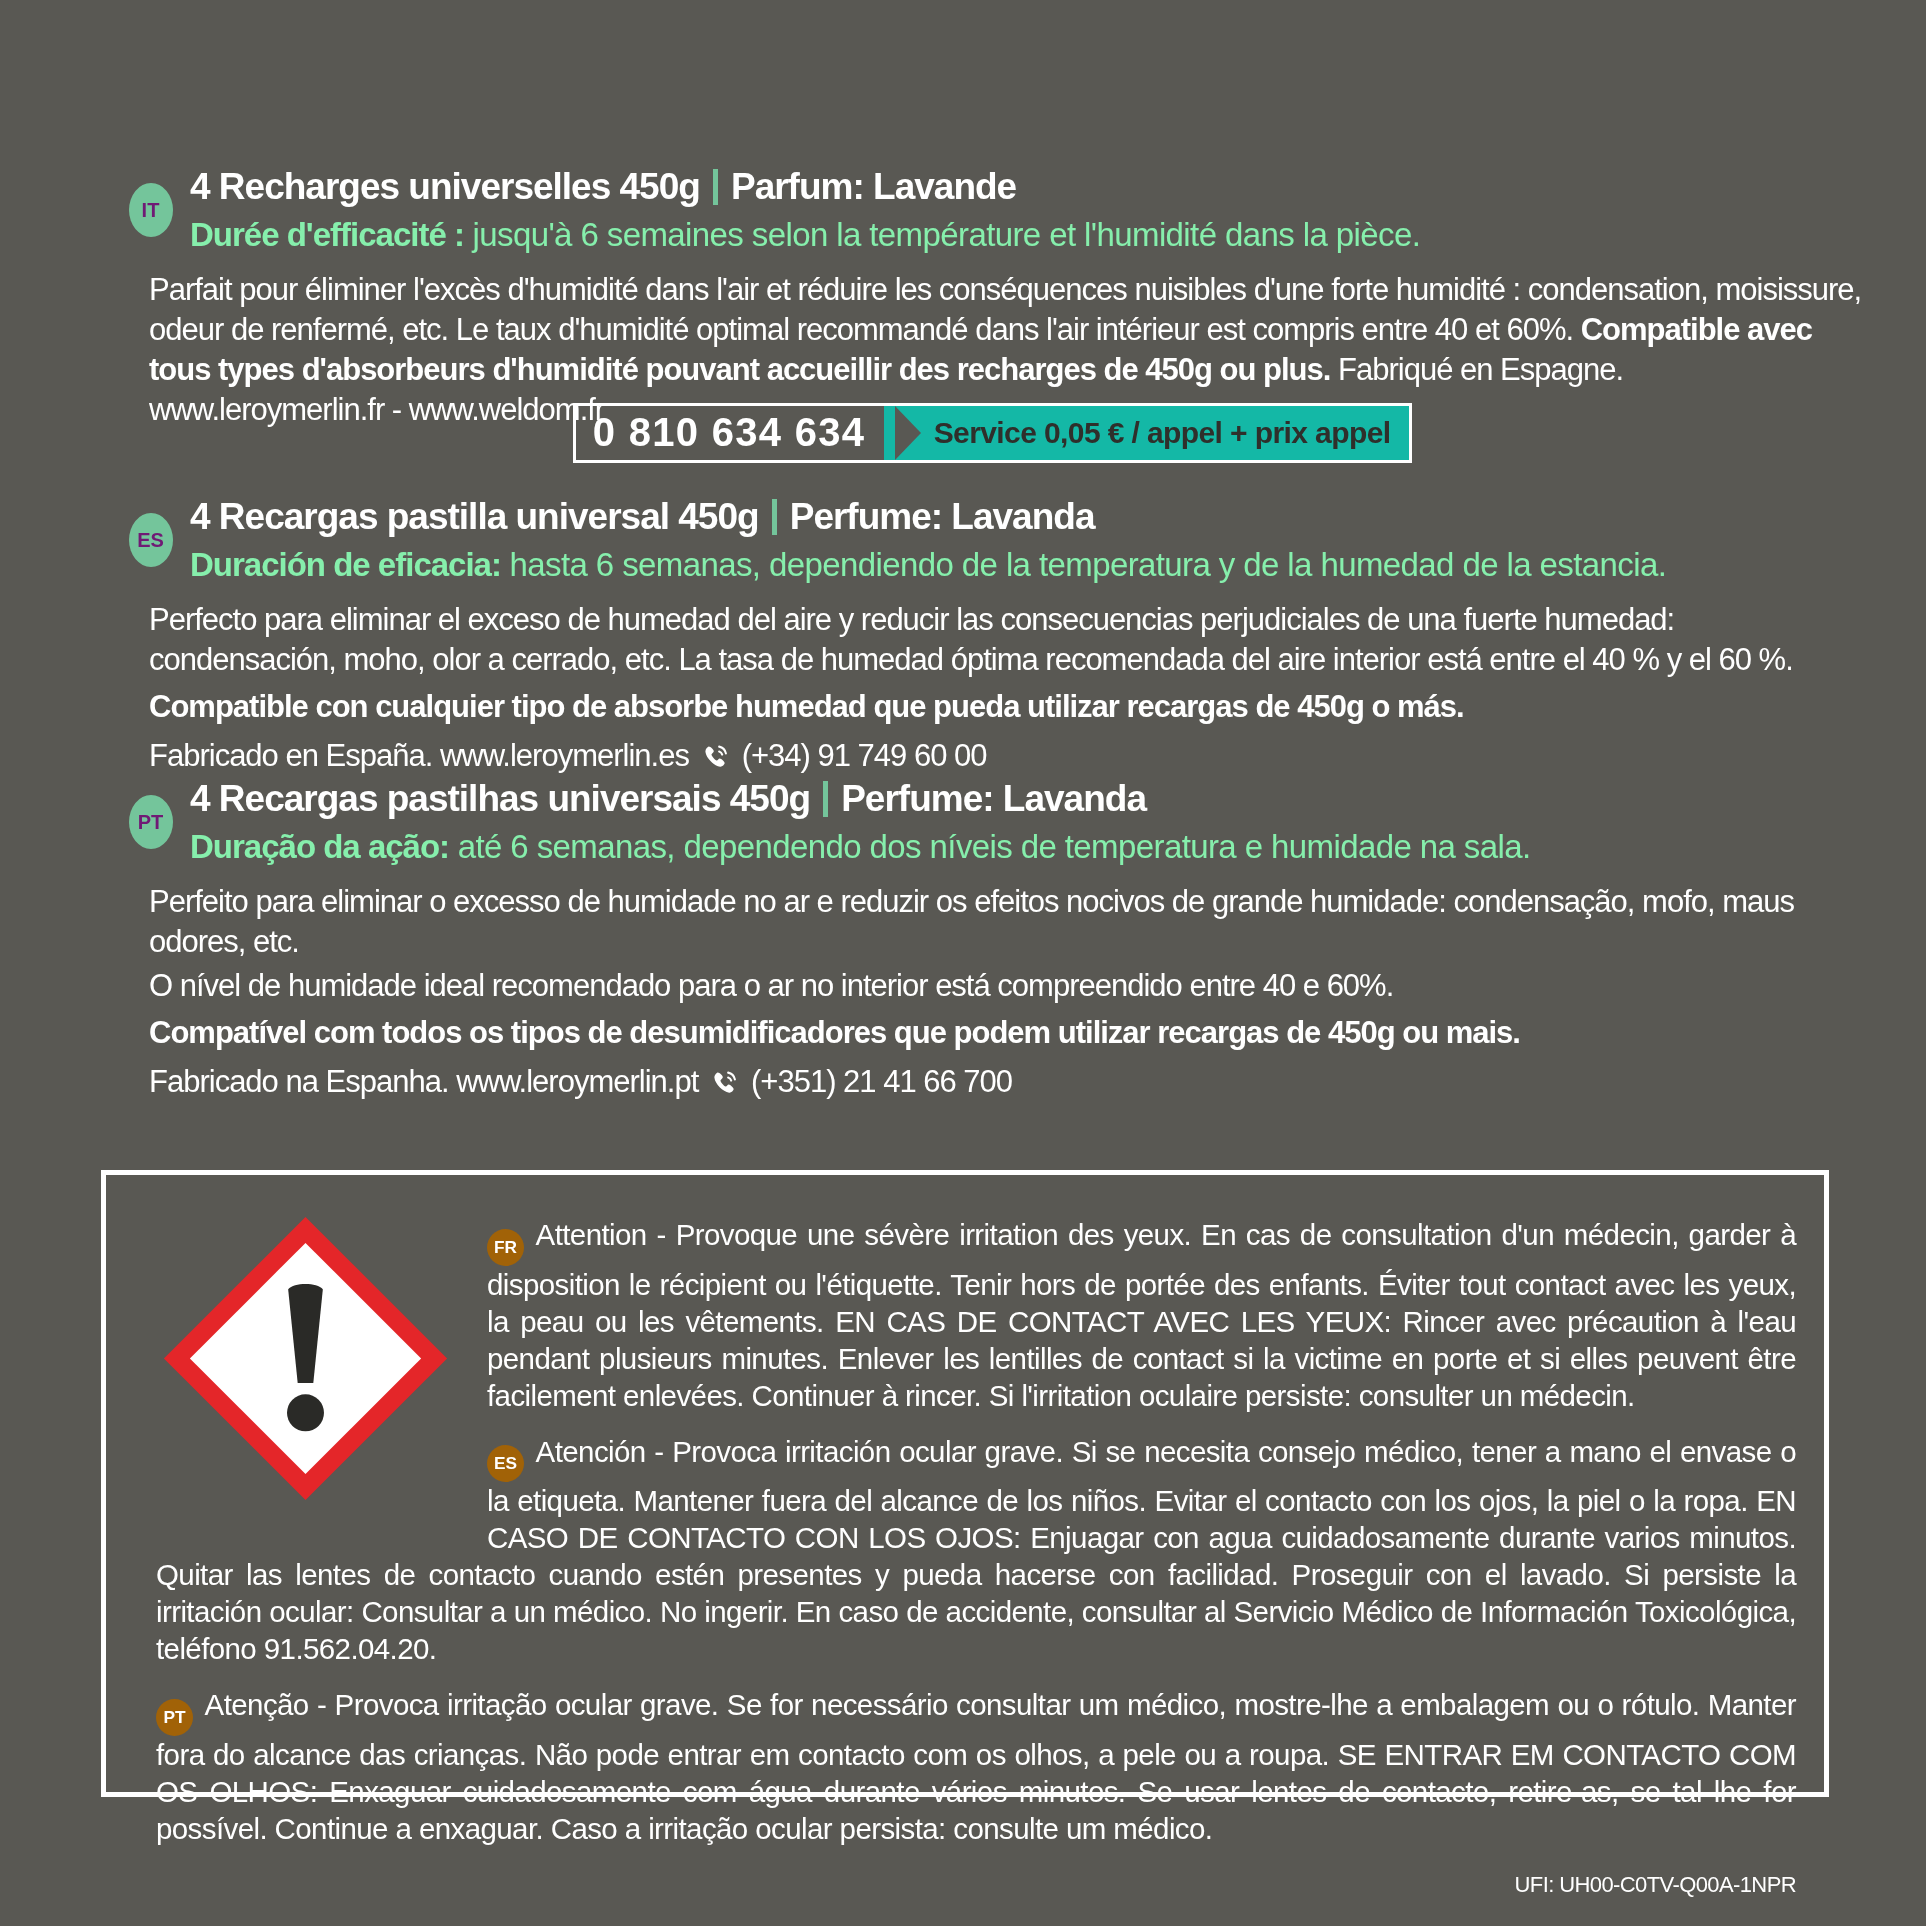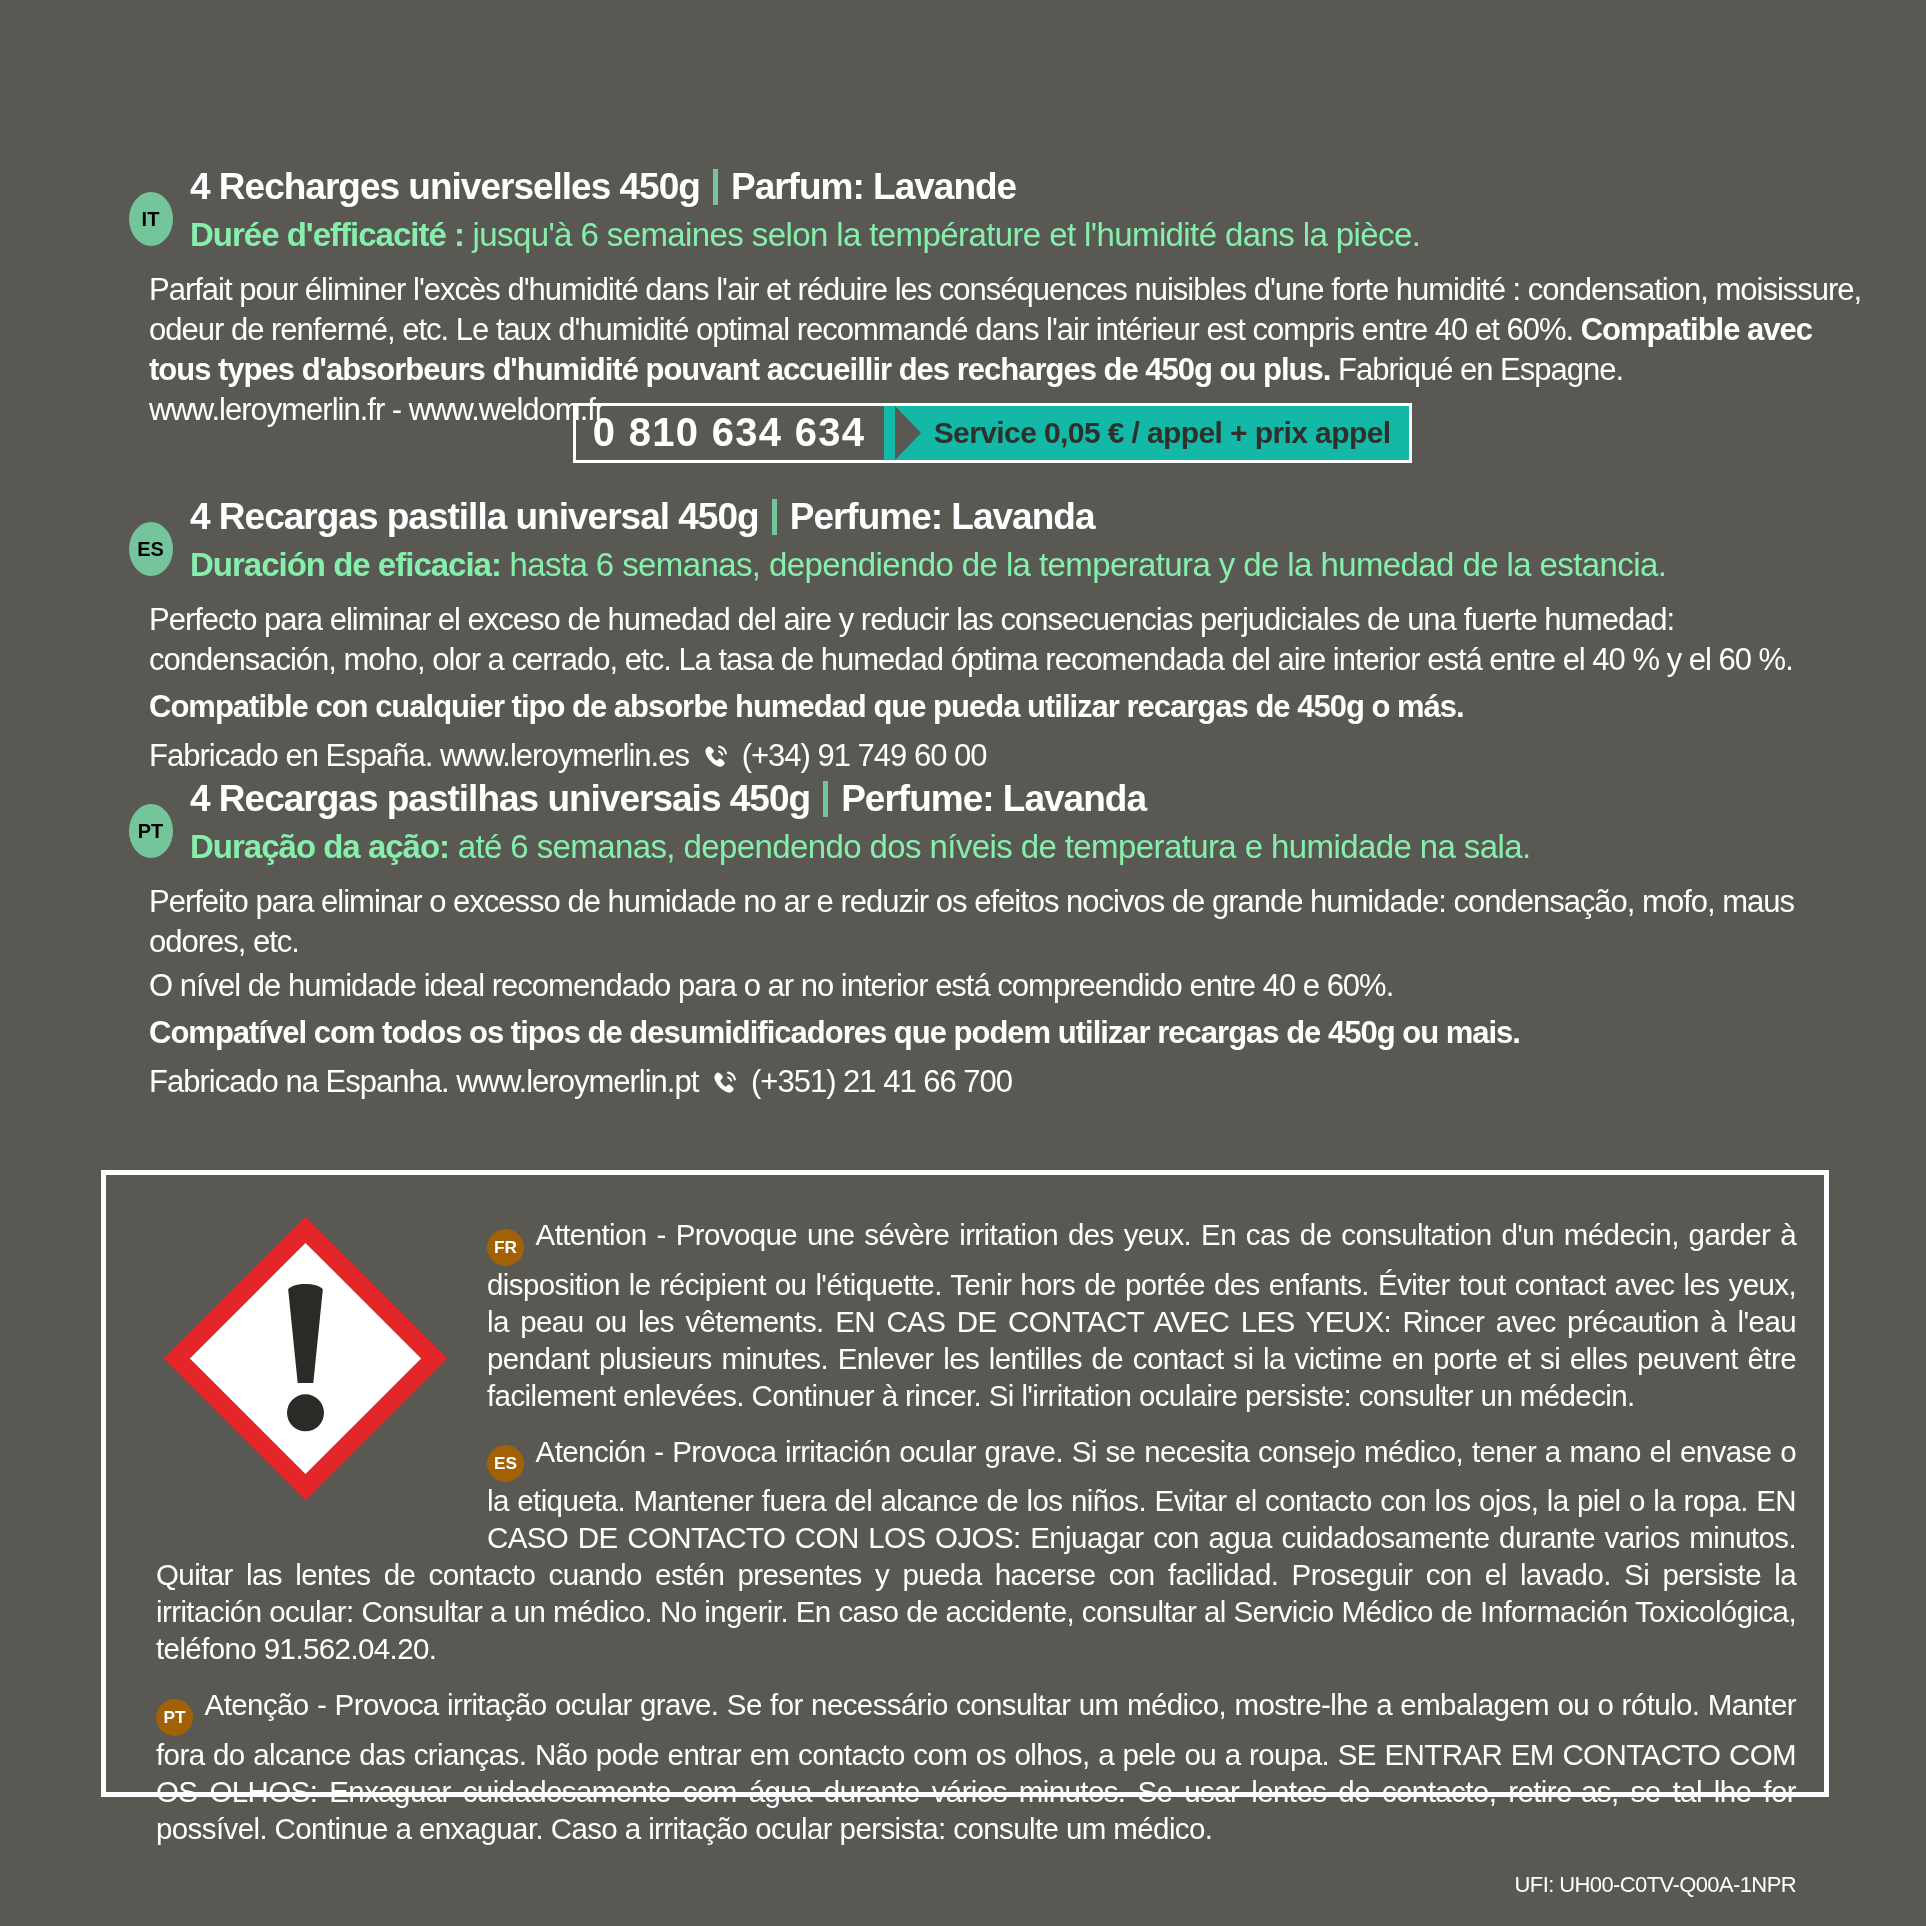--- a/index.html
+++ b/index.html
@@ -10,23 +10,23 @@
     color:#ffffff;
     position:relative;
     overflow:hidden;
     letter-spacing:-0.3px;
   }
   #label{position:absolute;inset:0;}
 
   
   .sec{position:absolute;left:149px;width:1718px;}
   .badge-top{
-    position:absolute;left:-20.5px;top:26px;
+    position:absolute;left:-20.5px;top:17px;
     width:44px;height:54px;border-radius:50%;
-    background:#74C59B;color:#000000;
+    background:#74C59B;color:#701a75;
     display:flex;align-items:center;justify-content:center;
     font-size:20px;font-weight:bold;letter-spacing:0;
   }
   .head{margin-left:41px;}
   .sec h2{
     margin:0;font-size:37px;font-weight:bold;letter-spacing:-1px;
     display:flex;align-items:center;white-space:nowrap;
   }
   .title-sep{display:inline-block;width:5.1px;height:36px;background:#74C59B;margin:0 13px;}
   .green-line{

